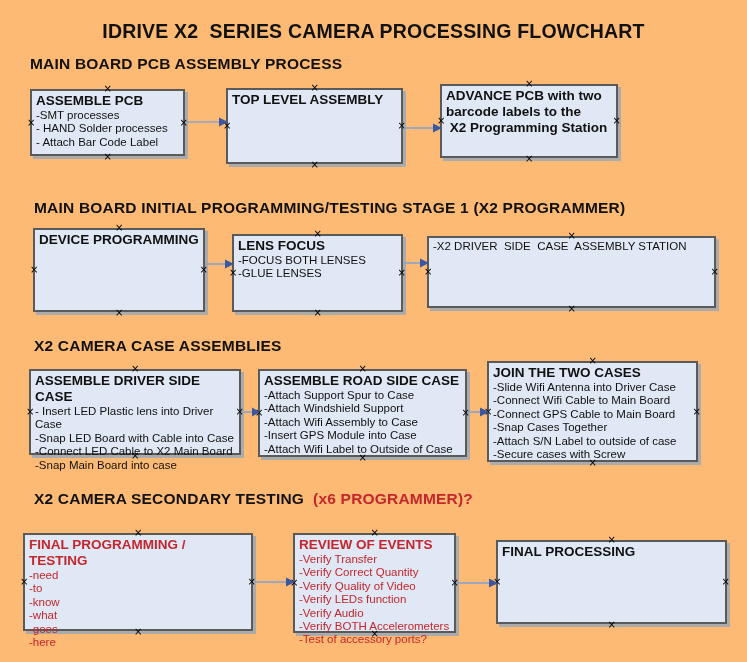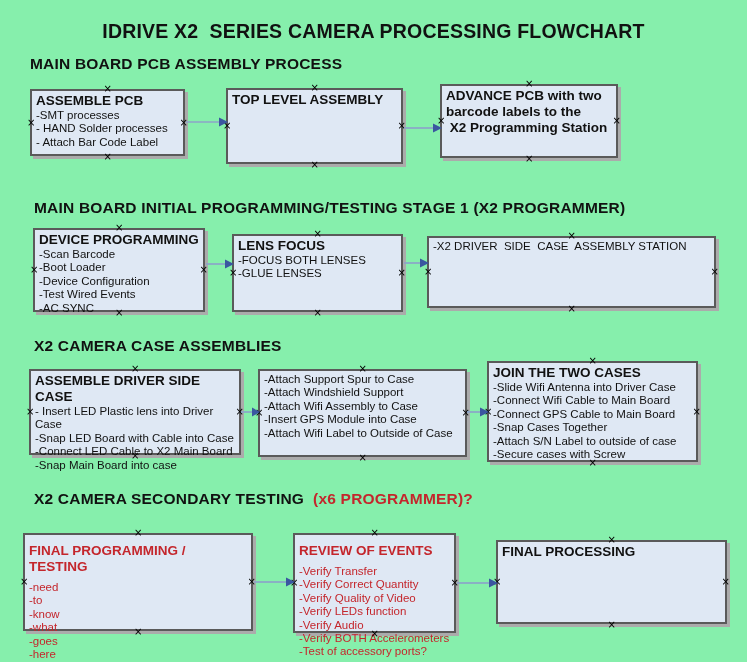--- a/index.html
+++ b/index.html
@@ -1,18 +1,18 @@
 <!DOCTYPE html>
 <html style="--box_fill: #dfe8f4; --box_border: #5a5a5a; --arrow_line: #8ca4c9; --arrow_head: #3a57a0; --red_text: #c4262c; --black_text: #111111;"><head>
 <meta charset="utf-8">
 <style>
   html,body { margin:0; padding:0; }
   body { font-family:"Liberation Sans", sans-serif; background:#ffffff; }
   #canvas {
-    position:relative; width:747px; height:662px; background:#86efac;
+    position:relative; width:747px; height:662px; background:#fdba74;
     overflow:hidden;
   }
   .main-title {
     position:absolute; top:20px; left:0; width:747px; text-align:center;
     font-weight:bold; font-size:19.5px; color:var(--black_text); white-space:pre;
     letter-spacing:0.2px;
   }
   .sec-h {
     position:absolute; font-weight:bold; font-size:15.5px; color:var(--black_text);
     white-space:pre; letter-spacing:0.2px;
@@ -25,21 +25,21 @@
     padding:2px 4px; box-sizing:border-box;
   }
   .box-title {
     font-weight:bold; font-size:13.5px; line-height:16px;
     color:var(--black_text); white-space:pre-wrap;
   }
   .box-lines {
     font-size:11.5px; line-height:13.4px; color:var(--black_text);
     white-space:pre-wrap;
   }
-  .red-box .box-title, .red-box .box-lines { color:var(--red_text);margin-top:6px; }
+  .red-box .box-title, .red-box .box-lines { color:var(--red_text); }
   .hx {
     position:absolute; font-style:normal; font-size:10px; line-height:8px;
     color:#000; font-family:"DejaVu Sans", sans-serif; pointer-events:none;
   }
   .hx.ht { top:-6px;  left:50%; margin-left:-4px; }
   .hx.hb { bottom:-7px; left:50%; margin-left:-4px; }
   .hx.hl { left:-5px; top:50%; margin-top:-4px; }
   .hx.hr { right:-5px; top:50%; margin-top:-4px; }
   svg.arrow { position:absolute; height:12px; overflow:visible; }
 </style>
@@ -79,25 +79,20 @@
   <i class="hx ht">×</i>
       <i class="hx hb">×</i>
       <i class="hx hl">×</i>
       <i class="hx hr">×</i>
     </div>
 
   <div class="sec-h" style="left:22px; top:199px;margin-left:12px;">MAIN BOARD INITIAL PROGRAMMING/TESTING STAGE 1 (X2 PROGRAMMER)</div>
 
   <div class="box" style="left:33px; top:228px; width:172px; height:84px;">
     <div class="box-title">DEVICE PROGRAMMING</div>
-    <div class="box-lines">-Scan Barcode
--Boot Loader
--Device Configuration
--Test Wired Events
--AC SYNC</div>
   <i class="hx ht">×</i>
       <i class="hx hb">×</i>
       <i class="hx hl">×</i>
       <i class="hx hr">×</i>
     </div>
 
   <div class="box" style="left:232px; top:234px; width:171px; height:78px;">
     <div class="box-title">LENS FOCUS</div>
     <div class="box-lines">-FOCUS BOTH LENSES
 -GLUE LENSES</div>
@@ -123,20 +118,21 @@
 -Snap LED Board with Cable into Case
 -Connect LED Cable to X2 Main Board
 -Snap Main Board into case</div>
   <i class="hx ht">×</i>
       <i class="hx hb">×</i>
       <i class="hx hl">×</i>
       <i class="hx hr">×</i>
     </div>
 
   <div class="box" style="left:258px; top:369px; width:209px; height:88px;">
+    <div class="box-title">ASSEMBLE ROAD SIDE CASE</div>
     <div class="box-lines">-Attach Support Spur to Case
 -Attach Windshield Support
 -Attach Wifi Assembly to Case
 -Insert GPS Module into Case
 -Attach Wifi Label to Outside of Case</div>
   <i class="hx ht">×</i>
       <i class="hx hb">×</i>
       <i class="hx hl">×</i>
       <i class="hx hr">×</i>
     </div>

